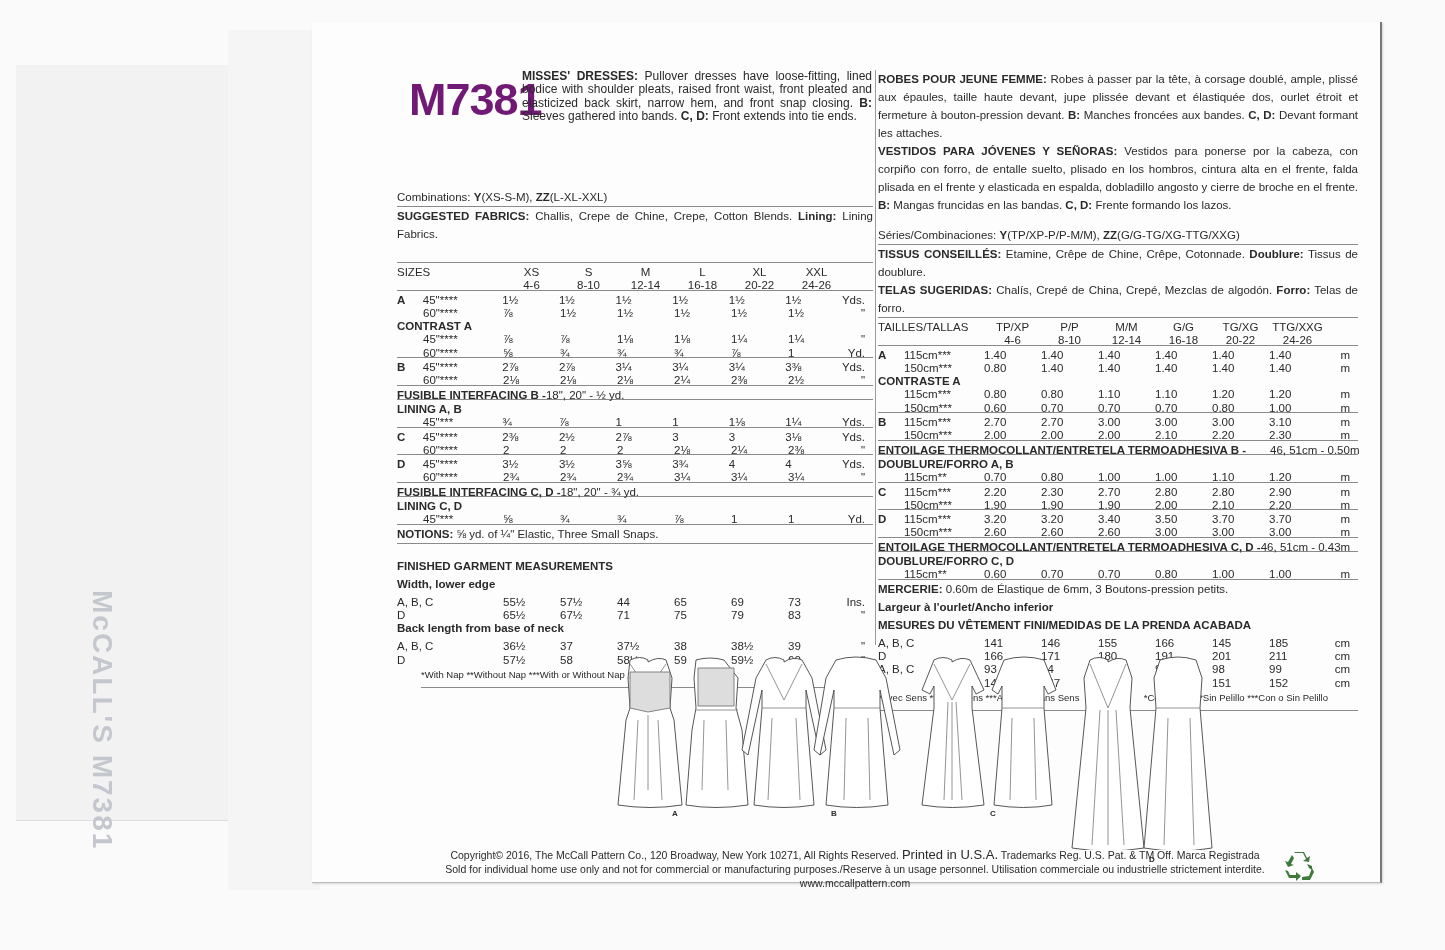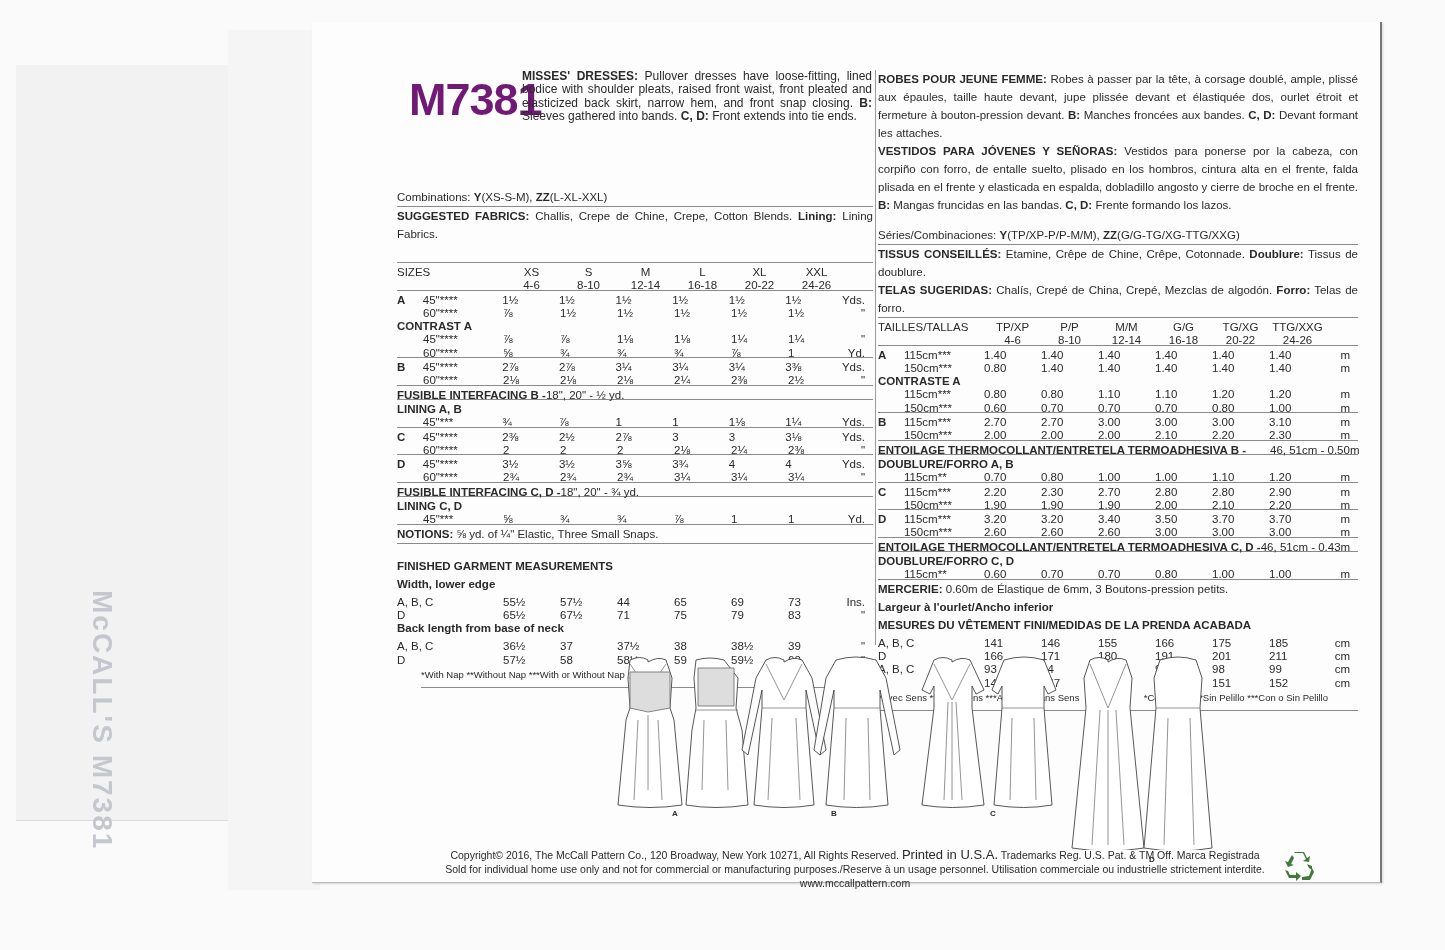--- a/index.html
+++ b/index.html
@@ -490,21 +490,21 @@
         </div>
         <div><b>MERCERIE:</b> <span>0.60m de Élastique de 6mm, 3 Boutons-pression petits.</span></div>
         <div class="bold">Largeur à l'ourlet/Ancho inferior</div>
         <div class="bold">MESURES DU VÊTEMENT FINI/MEDIDAS DE LA PRENDA ACABADA</div>
         <div class="row">
           <span style="width:106px">A, B, C</span>
           <span class="c-v">141</span>
           <span class="c-v">146</span>
           <span class="c-v">155</span>
           <span class="c-v">166</span>
-          <span class="c-v">175</span>
+          <span class="c-v">145</span>
           <span class="c-v">185</span>
           <span class="c-u">cm</span>
         </div>
         <div class="row">
           <span style="width:106px">D</span>
           <span class="c-v">166</span>
           <span class="c-v">171</span>
           <span class="c-v">180</span>
           <span class="c-v">191</span>
           <span class="c-v">201</span>

